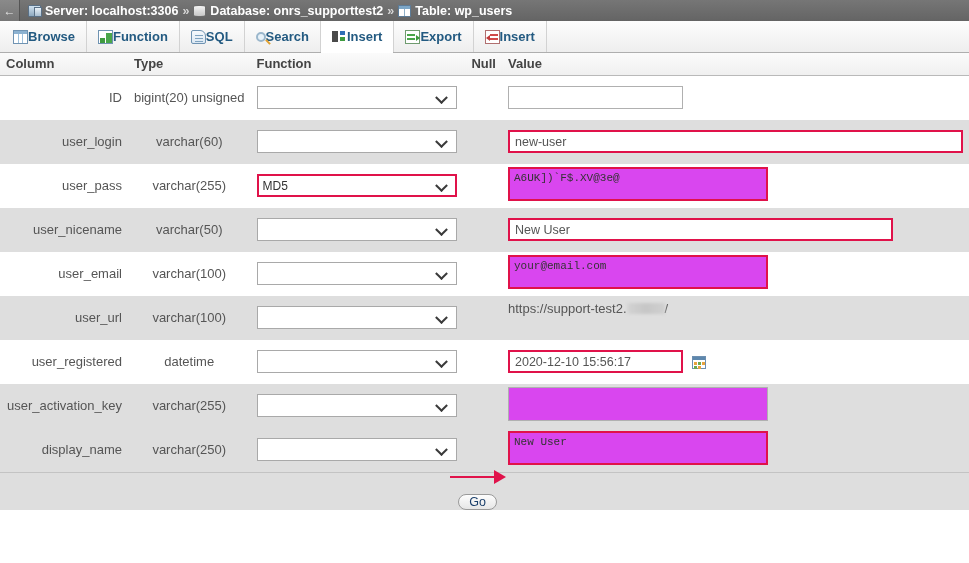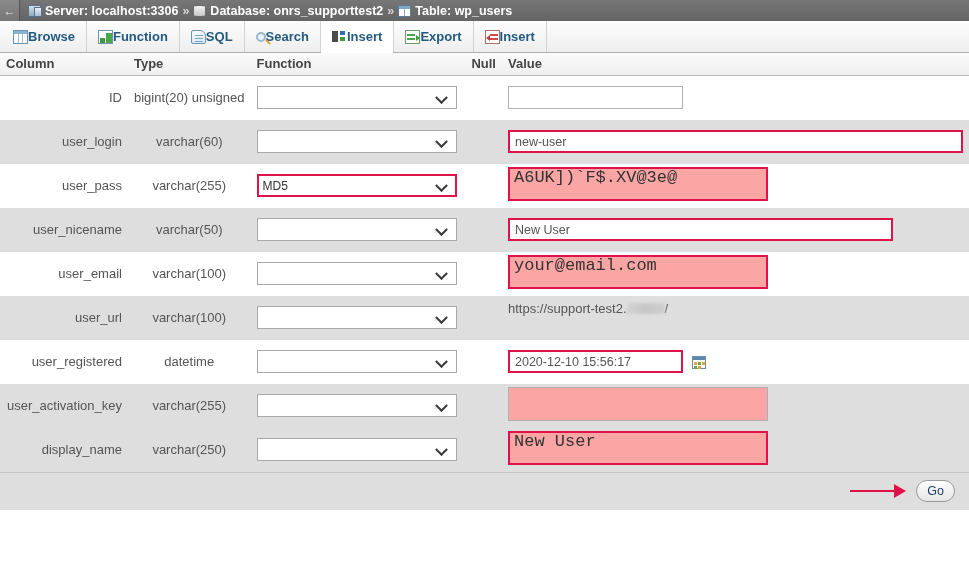--- a/index.html
+++ b/index.html
@@ -197,24 +197,24 @@
     font-family: "Liberation Sans", sans-serif;
     border: 1px solid #b0b0b0;
     background:#fff;
     color:#555;
     padding: 0 5px;
   }
   input.txt.hl { border: 2px solid #e0124a; }
 
   textarea.ta {
     font-family: "Liberation Mono", monospace;
-    font-size: 17px;
+    font-size: 11px;
     color: #333;
     border: 1px solid #b0b0b0;
-    background: #fca5a5;
+    background: #d946ef;
     padding: 2px 4px;
     resize: none;
     overflow: hidden;
     line-height: 14px;
   }
   textarea.ta.hl { border: 2px solid #e0124a; }
 
   .cal-ico {
     display:inline-block; vertical-align: middle;
     width: 14px; height: 13px; margin-left: 9px;
@@ -234,20 +234,21 @@
   
   #footer {
     height: 38px;
     background: #dedede;
     border-top: 1px solid #c3c3c3;
     display: flex;
     align-items: center;
     justify-content: flex-end;
     padding-right: 14px;
     gap: 10px;
+    flex-direction: column;
   }
   #arrow-annot {
     width: 56px; height: 14px; position: relative; flex: 0 0 auto;
   }
   #arrow-annot .shaft {
     position:absolute; left:0; top:6px; width:46px; height:2px; background:#e0124a;
   }
   #arrow-annot .head {
     position:absolute; right:0; top:0px;
     width:0;height:0;

